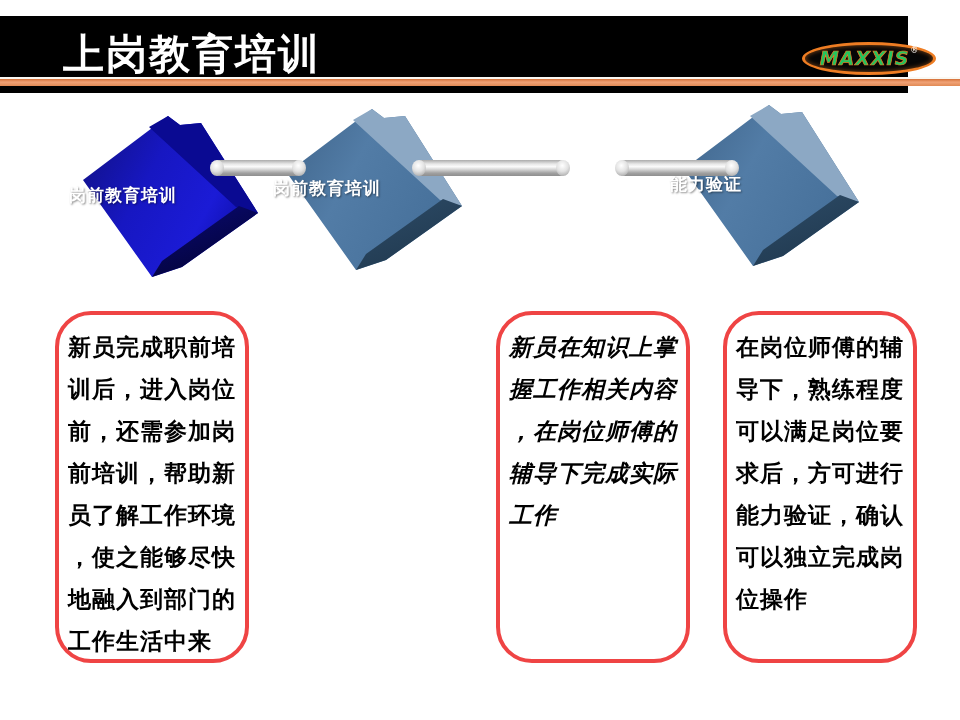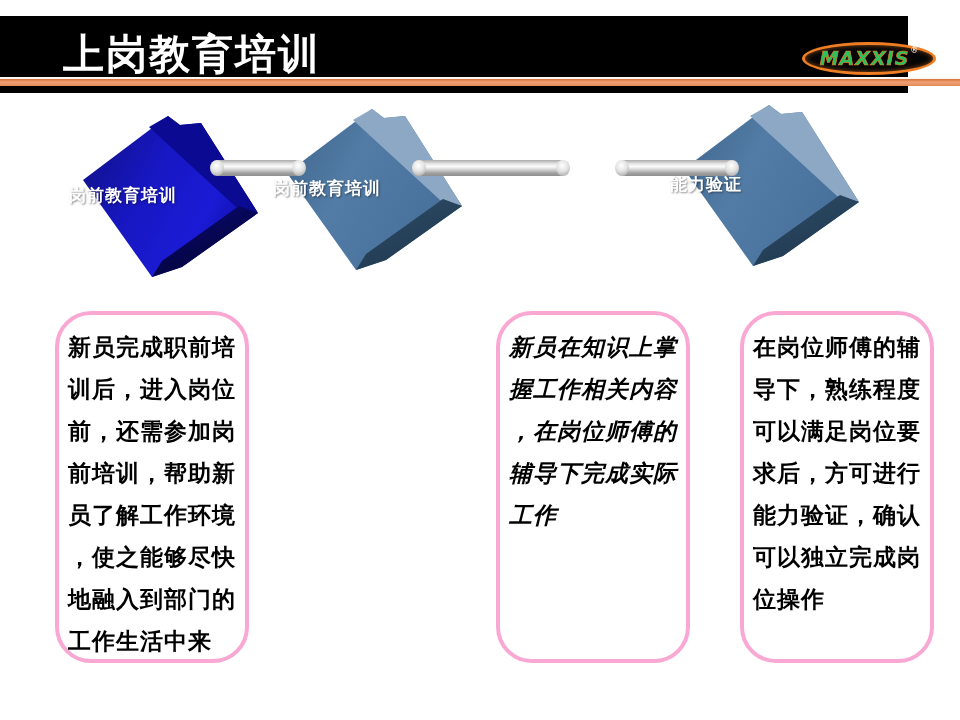--- a/index.html
+++ b/index.html
@@ -52,31 +52,31 @@
     background:radial-gradient(circle at 45% 35%,#FFFFFF 0%,#E2E2E2 45%,#ACACAC 85%);
   }
   .rod::before{left:-2px;}
   .rod::after{right:-2px;}
   .rod1{left:212px;width:92px;}
   .rod2{left:414px;width:154px;}
   .rod3{left:617px;width:120px;}
   
   .card{
     position:absolute;top:311px;width:194px;height:352px;box-sizing:border-box;
-    background:#ffffff;border:4px solid #f9a8d4;border-radius:36px;
+    background:#ffffff;border:4px solid #ef4444;border-radius:36px;
     padding:11px 7px 0 9px;z-index:2;
   }
   .card-text{
     font-size:23px;line-height:42px;font-weight:bold;color:#000000;letter-spacing:1px;
     word-break:break-all;line-break:anywhere;text-align:left;
   }
   .card1{left:55px;}
   .card2{left:277px;}
   .card3{left:496px;font-style:italic;}
-  .card4{left:740px;}
+  .card4{left:723px;}
   .defs-svg{position:absolute;width:0;height:0;}
 </style>
 </head>
 <body>
 
 <div class="slide">
 
   <svg class="defs-svg" aria-hidden="true">
     <defs>
       <linearGradient id="gfBlue" x1="0" y1="0" x2="1" y2="0.5">

